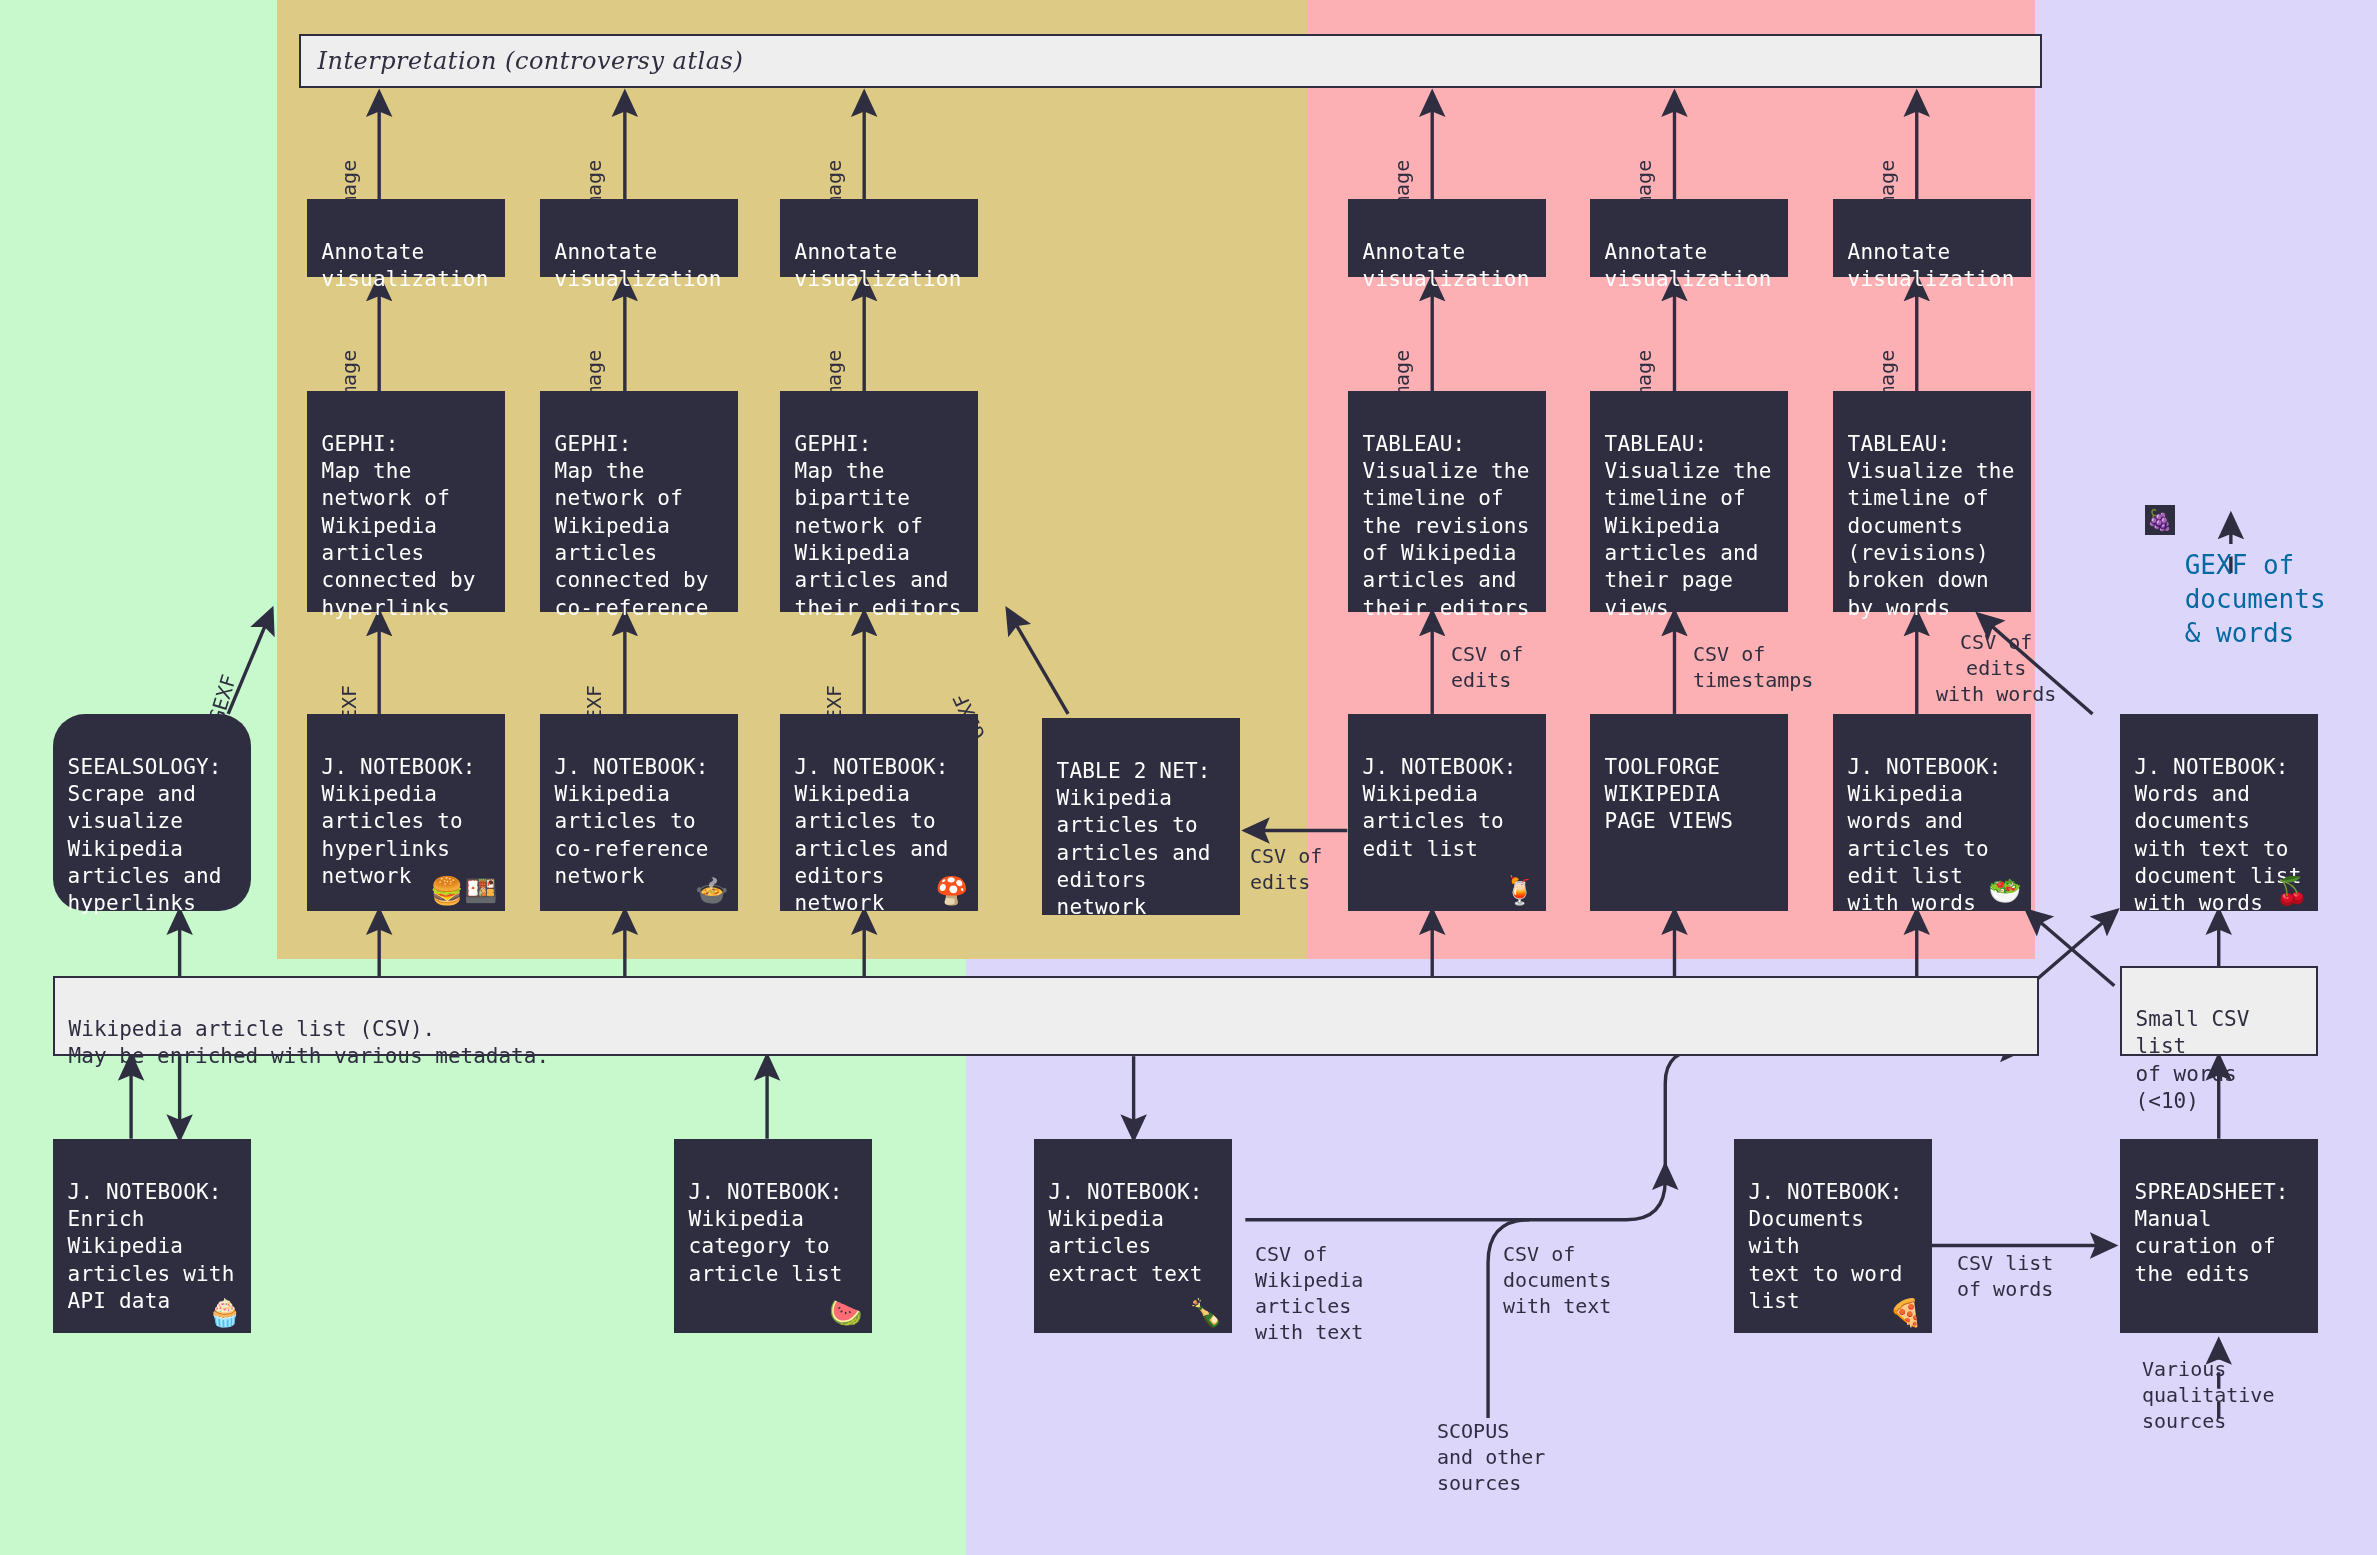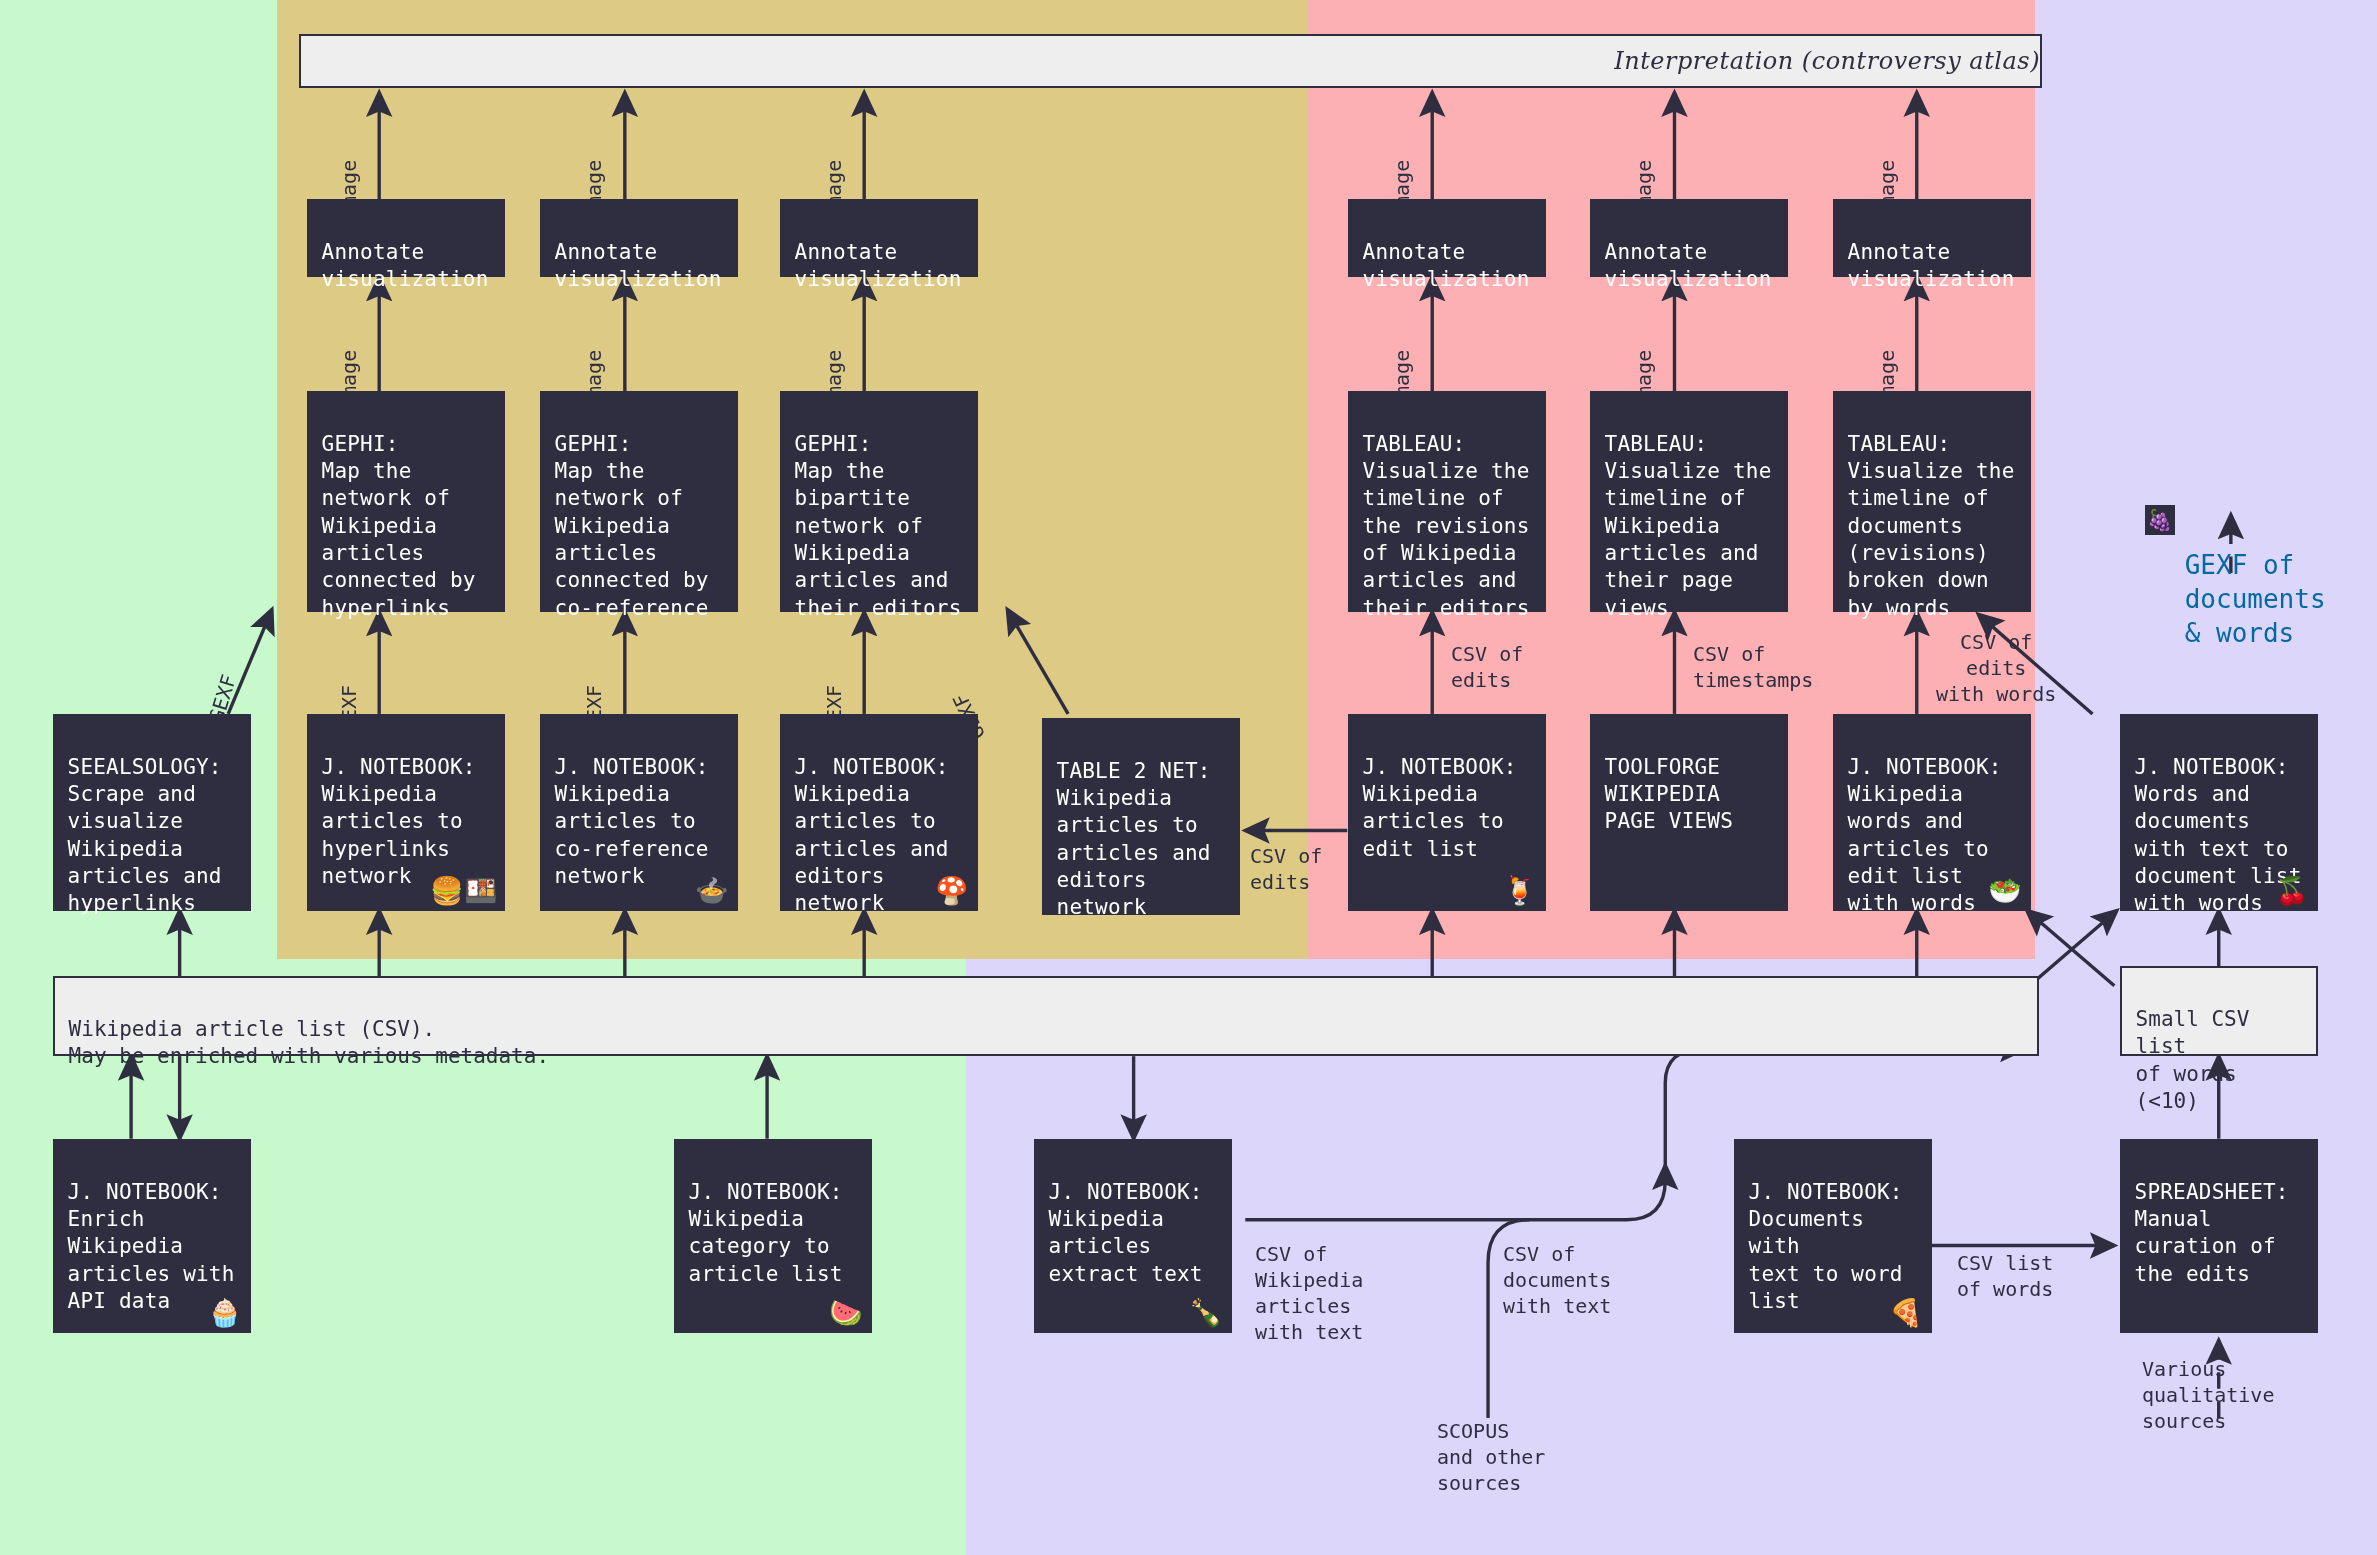--- a/index.html
+++ b/index.html
@@ -163,21 +163,21 @@
       <path d="M4595,1180 L4595,1060" stroke-dasharray="34 26"></path>
     </g>
     <g stroke="#2f2e41" stroke-width="7" fill="none" marker-end="url(#ah)">
       <path d="M3430,2430 L3430,2400"></path>
       <path d="M4100,2160 L4170,2160"></path>
       <path d="M4570,2800 L4570,2760"></path>
       <path d="M4595,1100 L4595,1060"></path>
     </g>
   </svg>
 
-  <div class="interp" style="left:299px;top:34px;width:1743px;height:54px;justify-content:flex-end;">
+  <div class="interp" style="left:299px;top:34px;width:1743px;height:54px;">
     <span>Interpretation (controversy atlas)</span>
   </div>
 
   <div class="legend" style="left:2145px;top:505px;width:204px;">
     <div class="swatch">🍇</div>
     <div class="ltext">GEXF of
 documents
 &amp; words</div>
   </div>
 
@@ -254,21 +254,21 @@
   <div class="node" style="left:1833px;top:391px;width:198px;height:221px;">
     <span>TABLEAU:
 Visualize the
 timeline of
 documents
 (revisions)
 broken down
 by words</span>
   </div>
 
-  <div class="node" style="left:53px;top:714px;width:198px;height:197px;">
+  <div class="node" style="left:53px;top:714px;width:198px;height:197px;border-radius:32px;">
     <span>SEEALSOLOGY:
 Scrape and
 visualize
 Wikipedia
 articles and
 hyperlinks</span>
   </div>
   <div class="node" style="left:307px;top:714px;width:198px;height:197px;">
     <span>J. NOTEBOOK:
 Wikipedia

